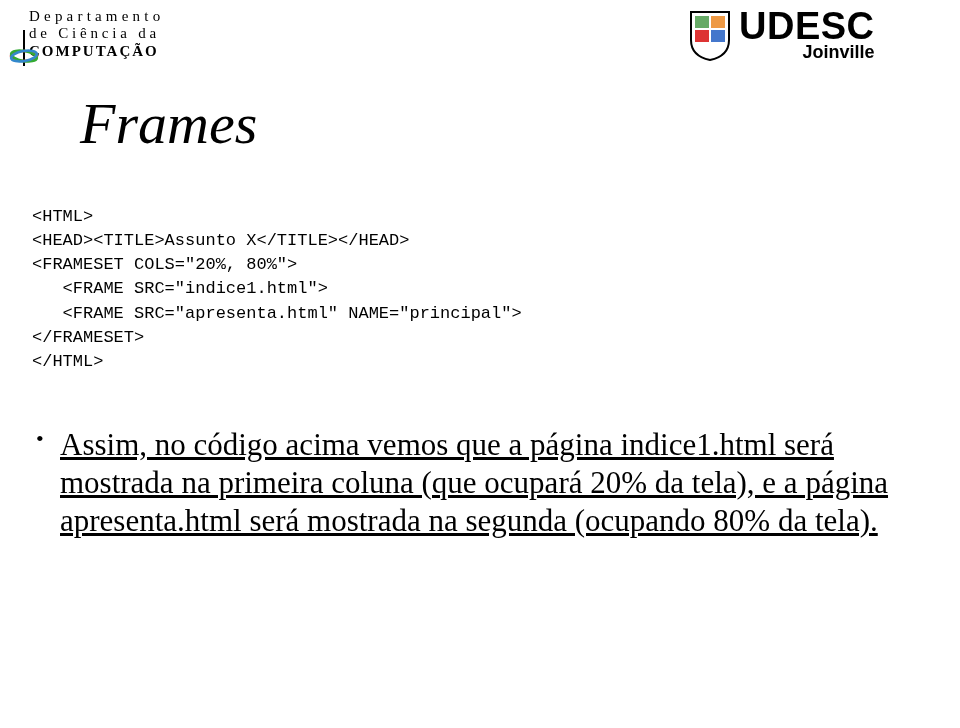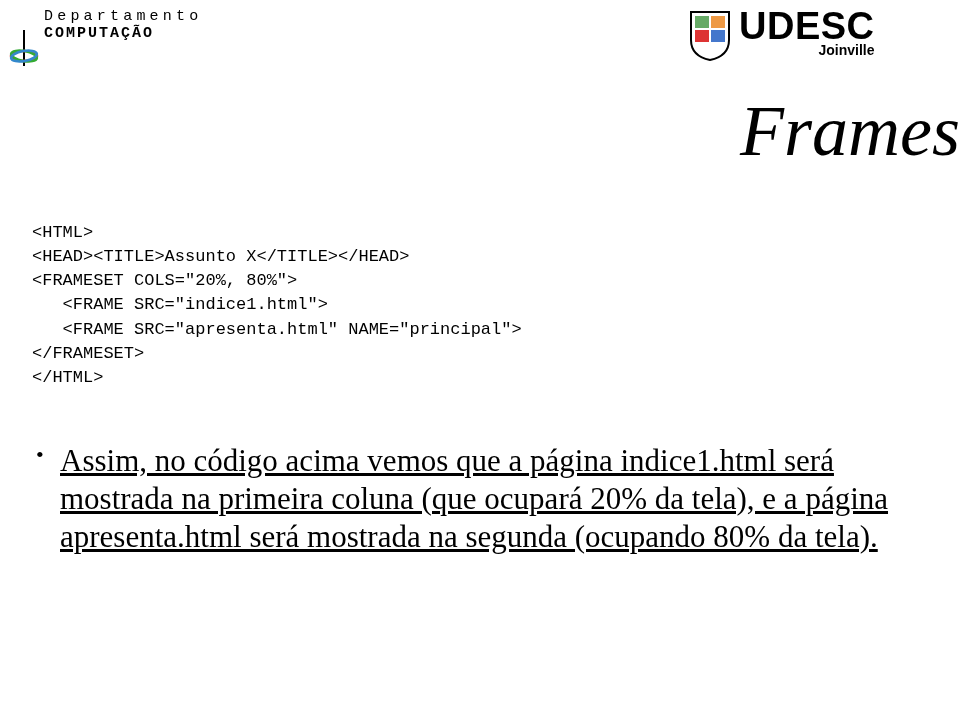--- a/index.html
+++ b/index.html
@@ -18,26 +18,26 @@
     width: 100%;
     height: 85px;
   }
   .logo-left {
     position: absolute;
     left: 5px;
     top: 8px;
     width: 215px;
   }
   .logo-left .dept-text {
-    font-family: Liberation Mono, monospace;
+    font-family: Liberation Serif, serif;
     font-size: 15px;
     letter-spacing: 4.2px;
     text-align: left;
     line-height: 1.15;
-    margin-left: 39px;
+    margin-left: 24px;
   }
   .logo-left .dept-text .line2 {
     letter-spacing: 3.8px;
   }
   .logo-left .dept-text .line3 {
     font-weight: bold;
     letter-spacing: 2.0px;
   }
   .spiral-icon {
     position: absolute;
@@ -61,30 +61,30 @@
     display: flex; flex-direction: column;
   }
   .udesc-text .udesc {
     font-size: 38px;
     font-weight: 900;
     letter-spacing: 0.5px;
     color: #000;
     line-height: 0.95;
   }
   .udesc-text .joinville {
-    font-size: 14px;
+    font-size: 18px;
     font-weight: 700;
     text-align: right;
     margin-top: -2px;
   }
   .title {
     font-family: "Times New Roman", serif;
     font-style: italic;
-    font-size: 72px;
-    text-align: right;
+    font-size: 58px;
+    text-align: left;
     margin-left: 80px;
     margin-top: 5px;
   }
   .code-block {
     font-family: "Courier New", monospace;
     font-size: 17px;
     line-height: 1.42;
     margin-left: 32px;
     margin-top: 48px;
     white-space: pre;
@@ -123,20 +123,21 @@
     <div class="spiral-icon">
       <svg viewBox="0 0 34 40" width="34" height="40">
         <line x1="17" y1="2" x2="17" y2="38" stroke="#000" stroke-width="2"></line>
         <ellipse cx="17" cy="28" rx="13" ry="5" fill="none" stroke="#d43" stroke-width="2.6"></ellipse>
         <ellipse cx="17" cy="28" rx="13" ry="5" fill="none" stroke="#3a3" stroke-width="2.6" transform="rotate(10 17 28)"></ellipse>
         <ellipse cx="17" cy="28" rx="13" ry="5" fill="none" stroke="#38c" stroke-width="2.6" transform="rotate(-10 17 28)"></ellipse>
       </svg>
     </div>
     <div class="dept-text">
       <div>Departamento</div>
+      <div class="line2">de Ciência da</div>
       <div class="line3">COMPUTAÇÃO</div>
     </div>
   </div>
   <div class="logo-right">
     <div class="udesc-row">
       <div class="udesc-shield">
         <svg viewBox="0 0 46 54" width="46" height="54">
           <path d="M4 4 H42 V32 Q42 48 23 52 Q4 48 4 32 Z" fill="#fff" stroke="#000" stroke-width="2"></path>
           <rect x="8" y="8" width="14" height="12" fill="#6a6"></rect>
           <rect x="24" y="8" width="14" height="12" fill="#e94"></rect>

